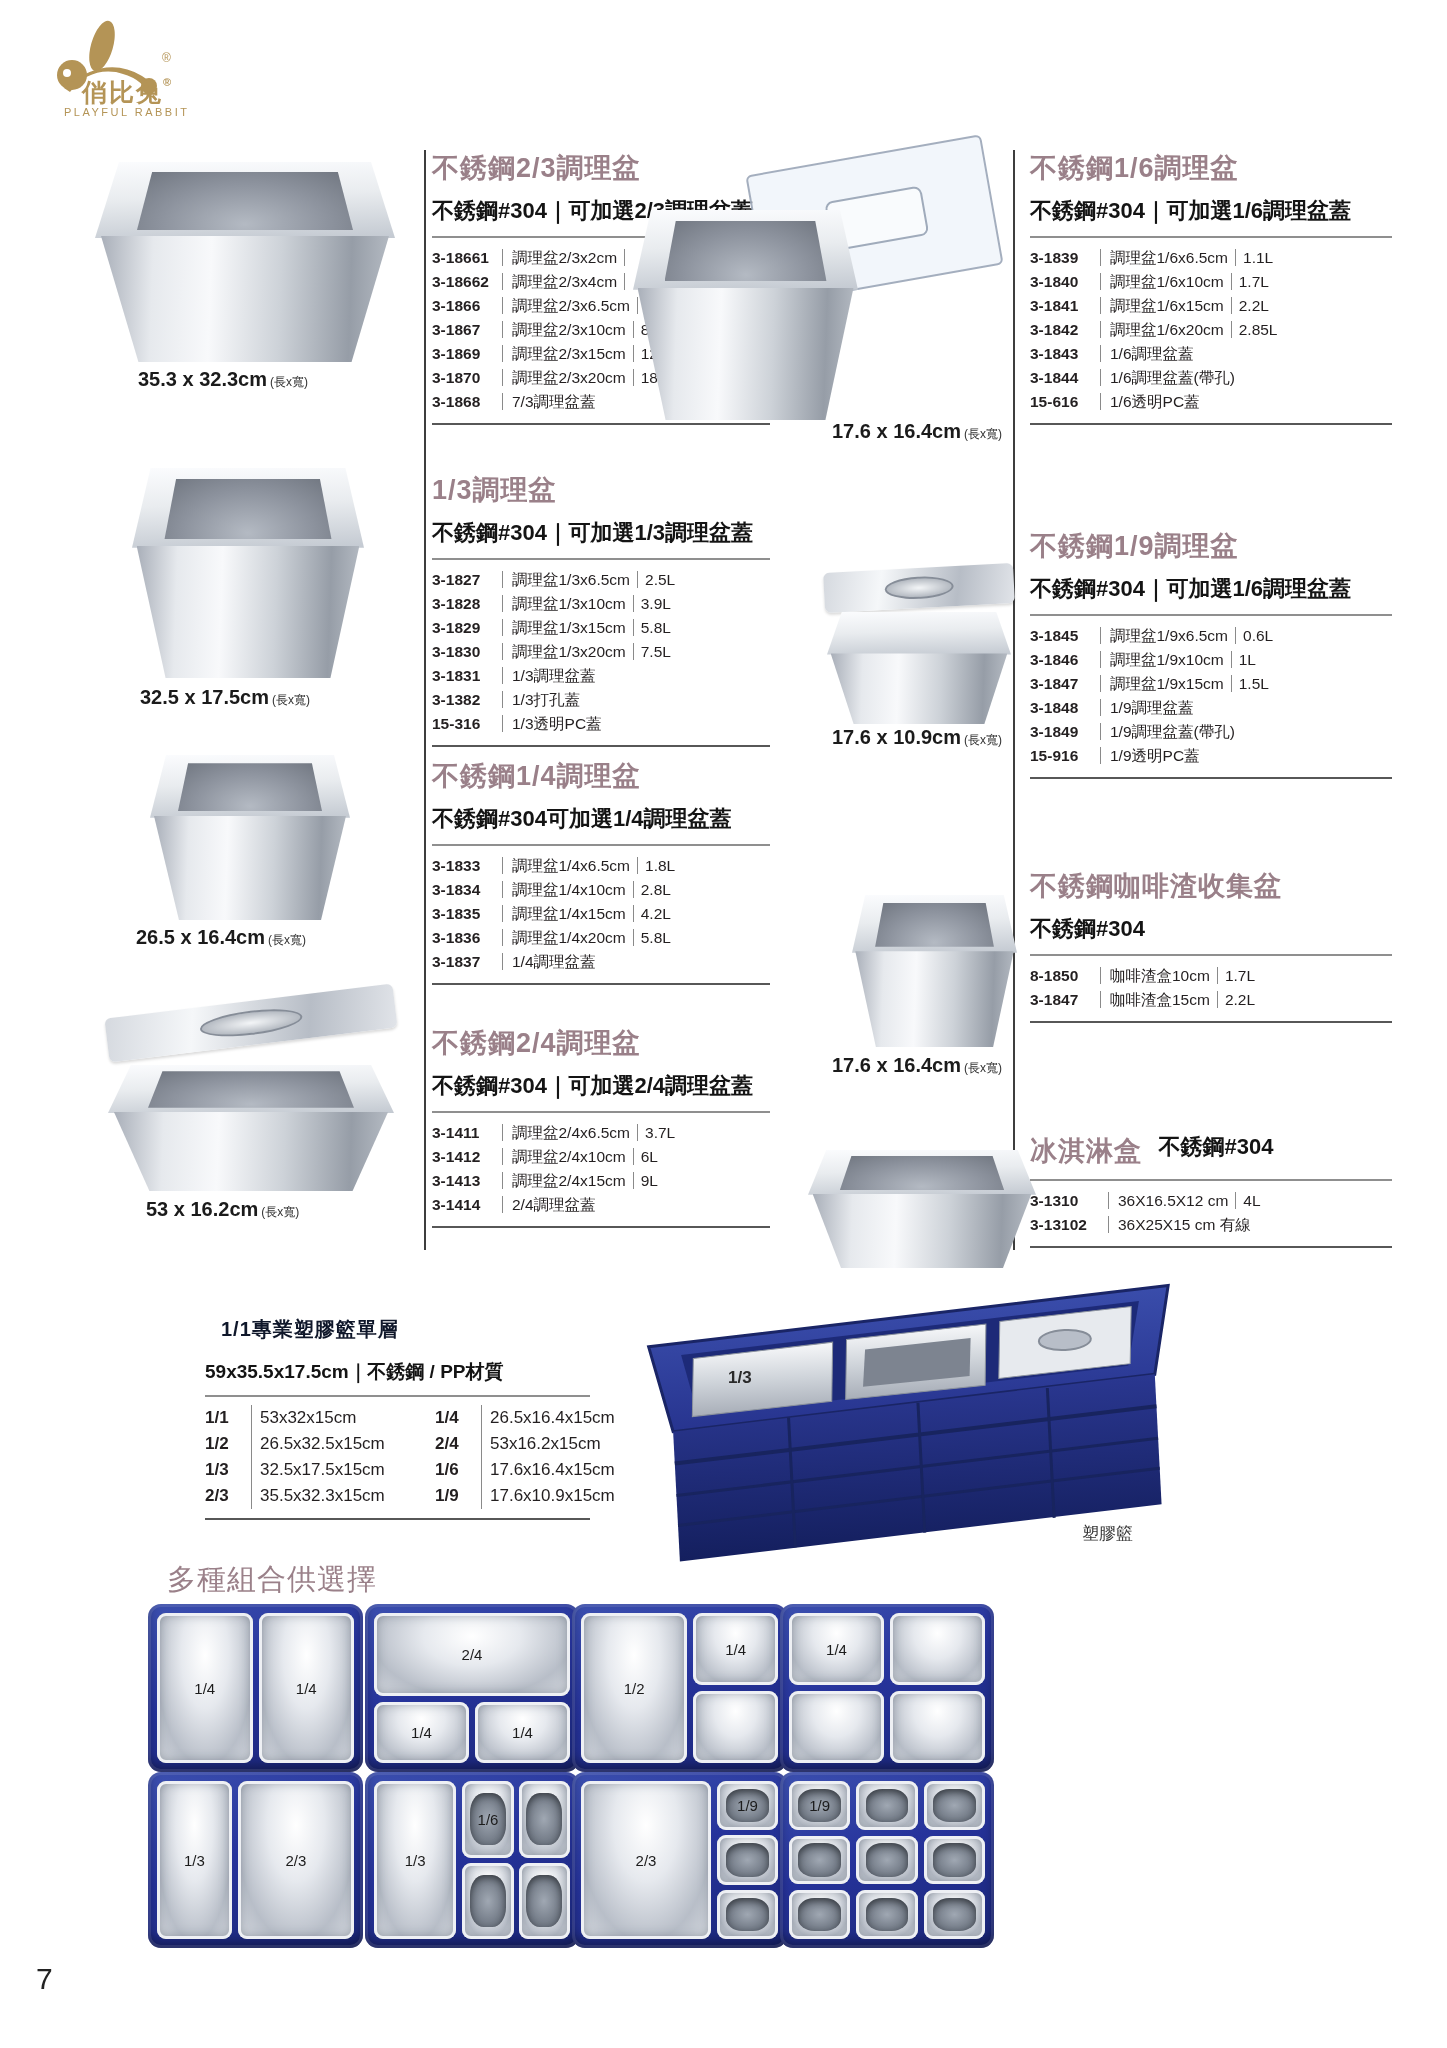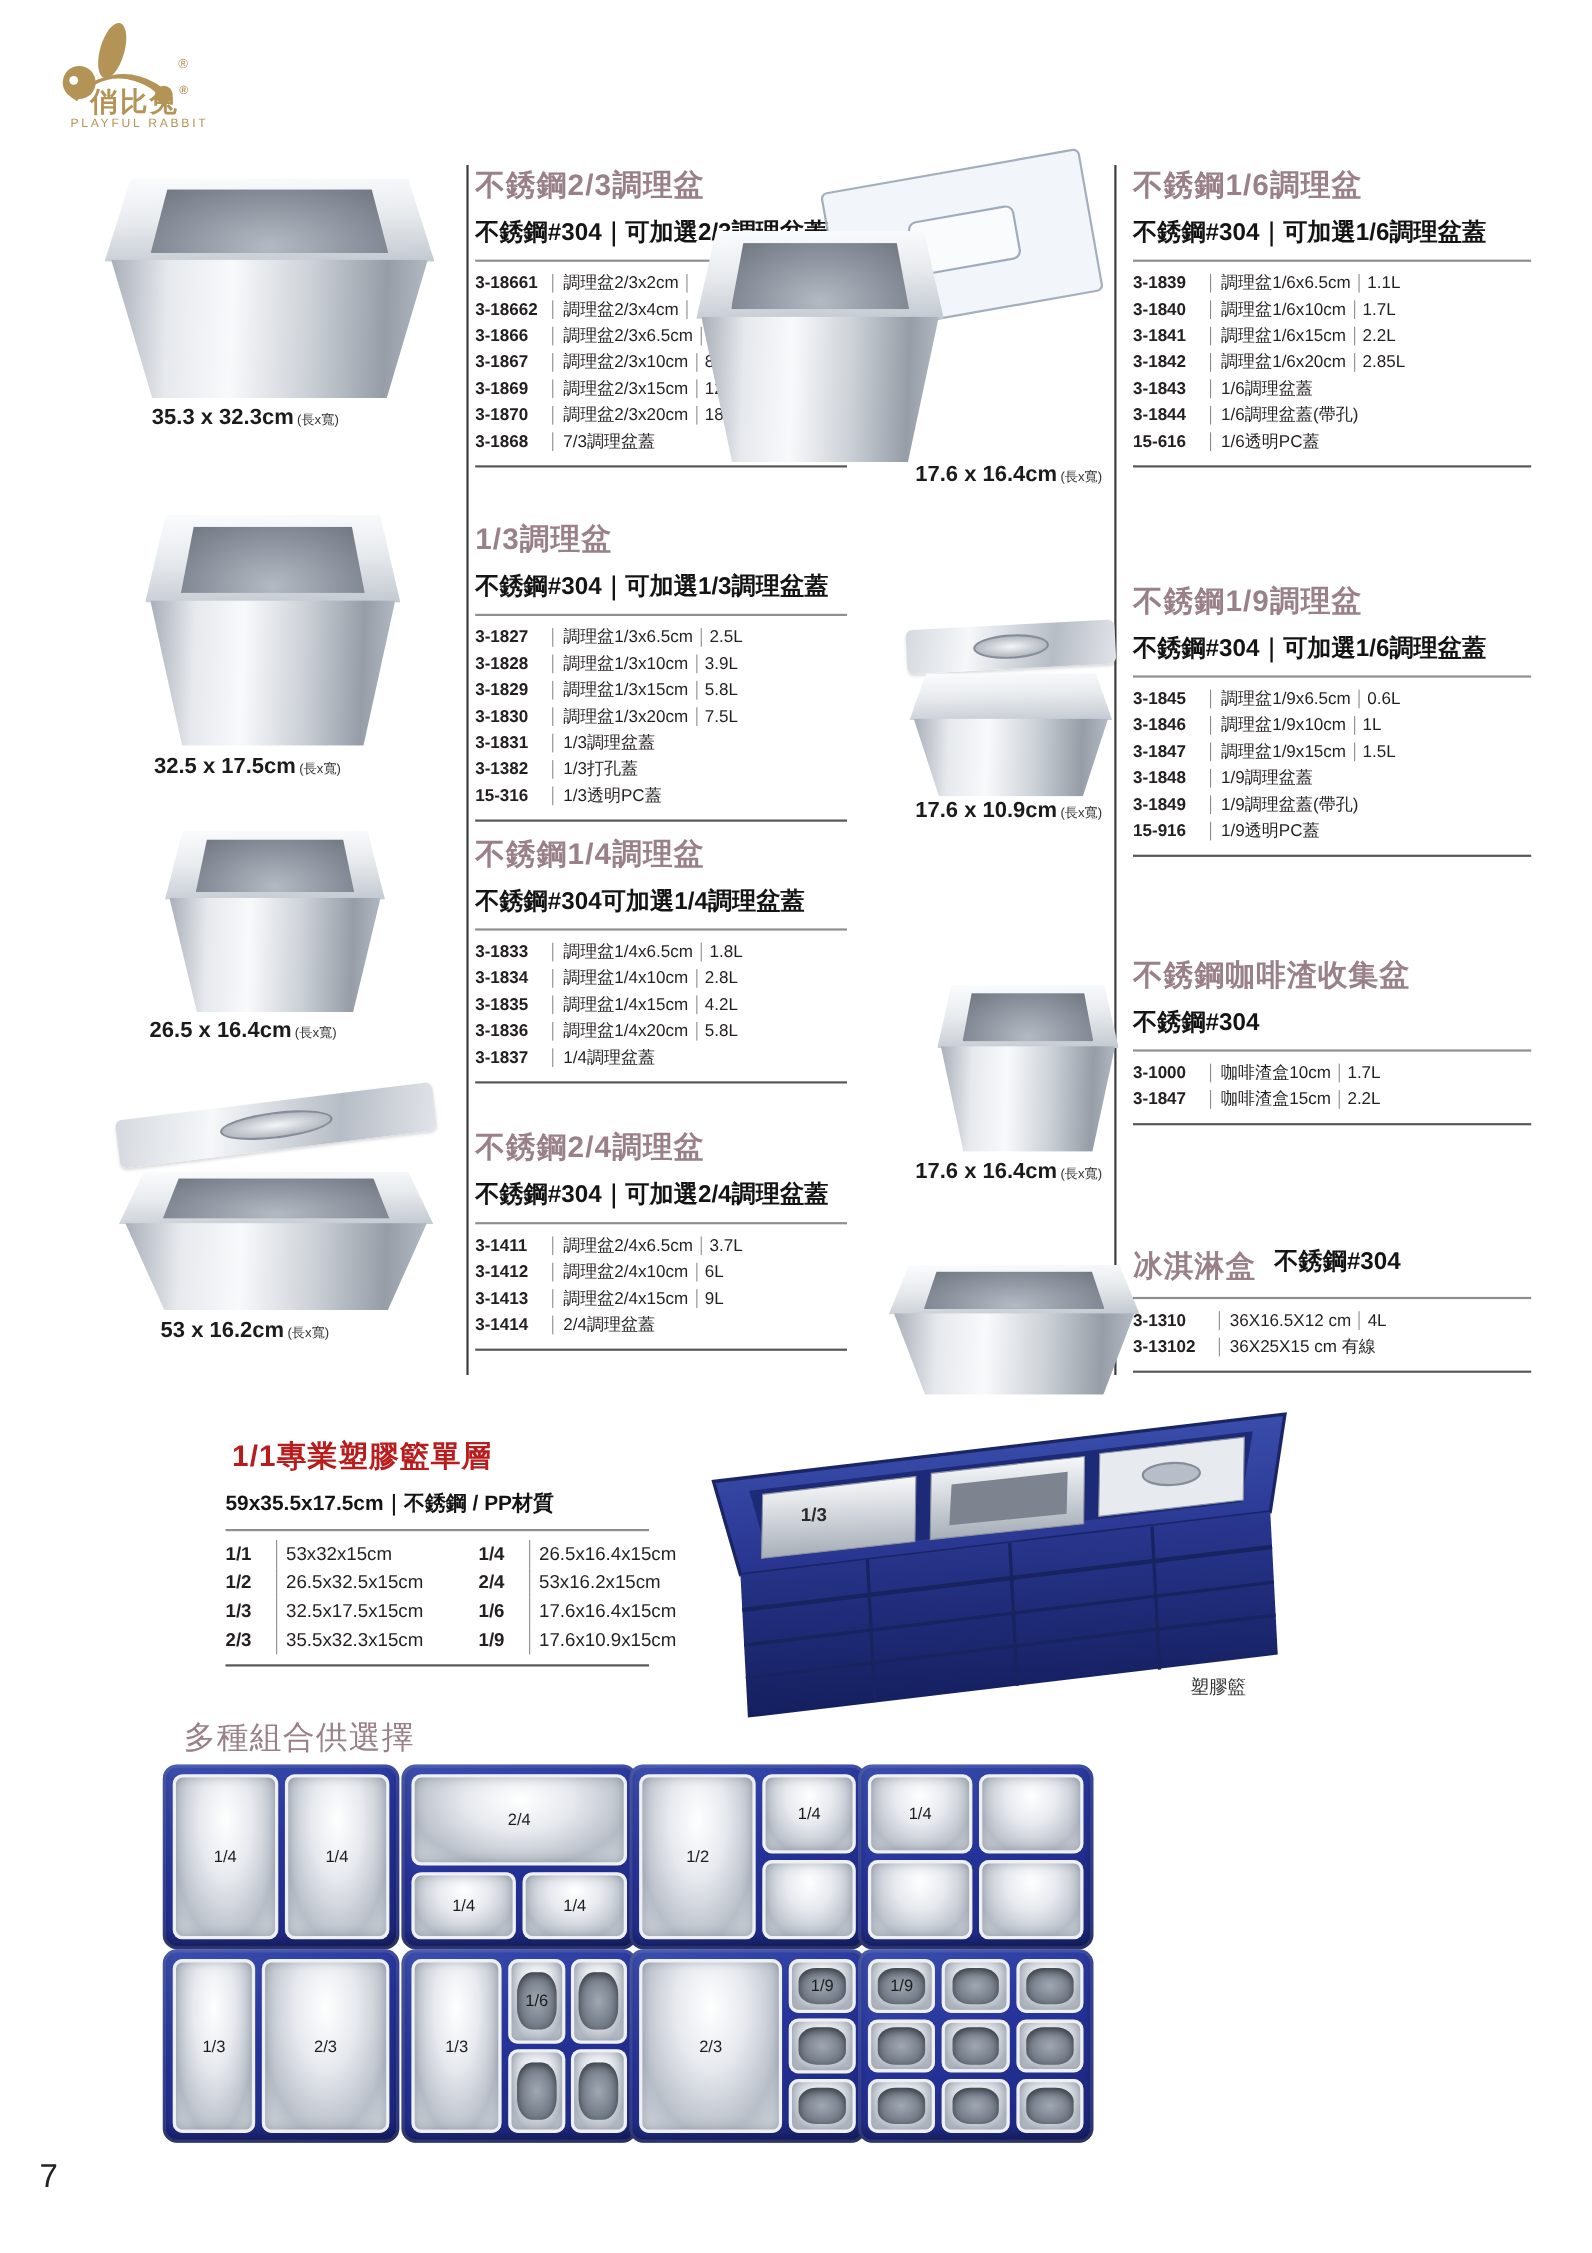--- a/index.html
+++ b/index.html
@@ -51,21 +51,21 @@
   .rule-top{border-top:2px solid #8f8f8f;margin-top:10px;}
   .rule-bot{border-top:2px solid #575757;margin-top:9px;}
   .rows{margin-top:8px;}
   .row{line-height:24px;font-size:15.5px;white-space:nowrap;}
   .row .code{display:inline-block;width:66px;font-weight:700;}
   .row .desc{border-left:1.5px solid #8a8a8a;padding-left:9px;margin-left:4px;text-align:right;}
   .row .vol:not(:empty){border-left:1.5px solid #8a8a8a;padding-left:7px;margin-left:7px;}
 
   
   .basket-block{position:absolute;left:205px;top:1300px;width:385px;}
-  .basket-title{margin:6px;font-size:27px;font-weight:700;color:#b91c1c;letter-spacing:1px;}
+  .basket-title{margin:16px;font-size:20px;font-weight:700;color:#0f172a;letter-spacing:1px;}
   .basket-sub{margin-top:12px;font-size:19px;font-weight:700;color:#141414;}
   .brows{margin-top:8px;}
   .brow{display:grid;grid-template-columns:46px 184px 46px 1fr;line-height:26px;font-size:17px;}
   .brow .bfrac{font-weight:700;}
   .brow .bsize{border-left:1.5px solid #8a8a8a;padding-left:8px;}
 
   .basket-photo{position:absolute;left:638px;top:1255px;width:552px;height:298px;}
   .basket-pan-label{position:absolute;left:728px;top:1368px;font-size:17px;font-weight:600;color:#2a2a2a;}
   .basket-caption{position:absolute;left:1082px;top:1522px;font-size:17px;color:#333;}
 
@@ -331,21 +331,21 @@
       </div>
     <div class="rule-bot"></div>
   </section>
 
   <section class="sec" style="left:1030px;top:868px;width:362px;">
     <h2 class="sec-title">不銹鋼咖啡渣收集盆</h2>
     <div class="sec-sub">不銹鋼#304</div>
     <div class="rule-top"></div>
     <div class="rows">
 
-        <div class="row"><span class="code">3-1000</span><span class="desc">咖啡渣盒10cm</span><span class="vol">1.7L</span></div>
+        <div class="row"><span class="code">8-1850</span><span class="desc">咖啡渣盒10cm</span><span class="vol">1.7L</span></div>
 
         <div class="row"><span class="code">3-1847</span><span class="desc">咖啡渣盒15cm</span><span class="vol">2.2L</span></div>
       </div>
     <div class="rule-bot"></div>
   </section>
 
   <section class="sec" style="left:1030px;top:1122px;width:362px;">
     <h2 class="sec-title" style="display:inline-block;">冰淇淋盒</h2>
     <div class="sec-sub inline">不銹鋼#304</div>
     <div class="rule-top"></div>

